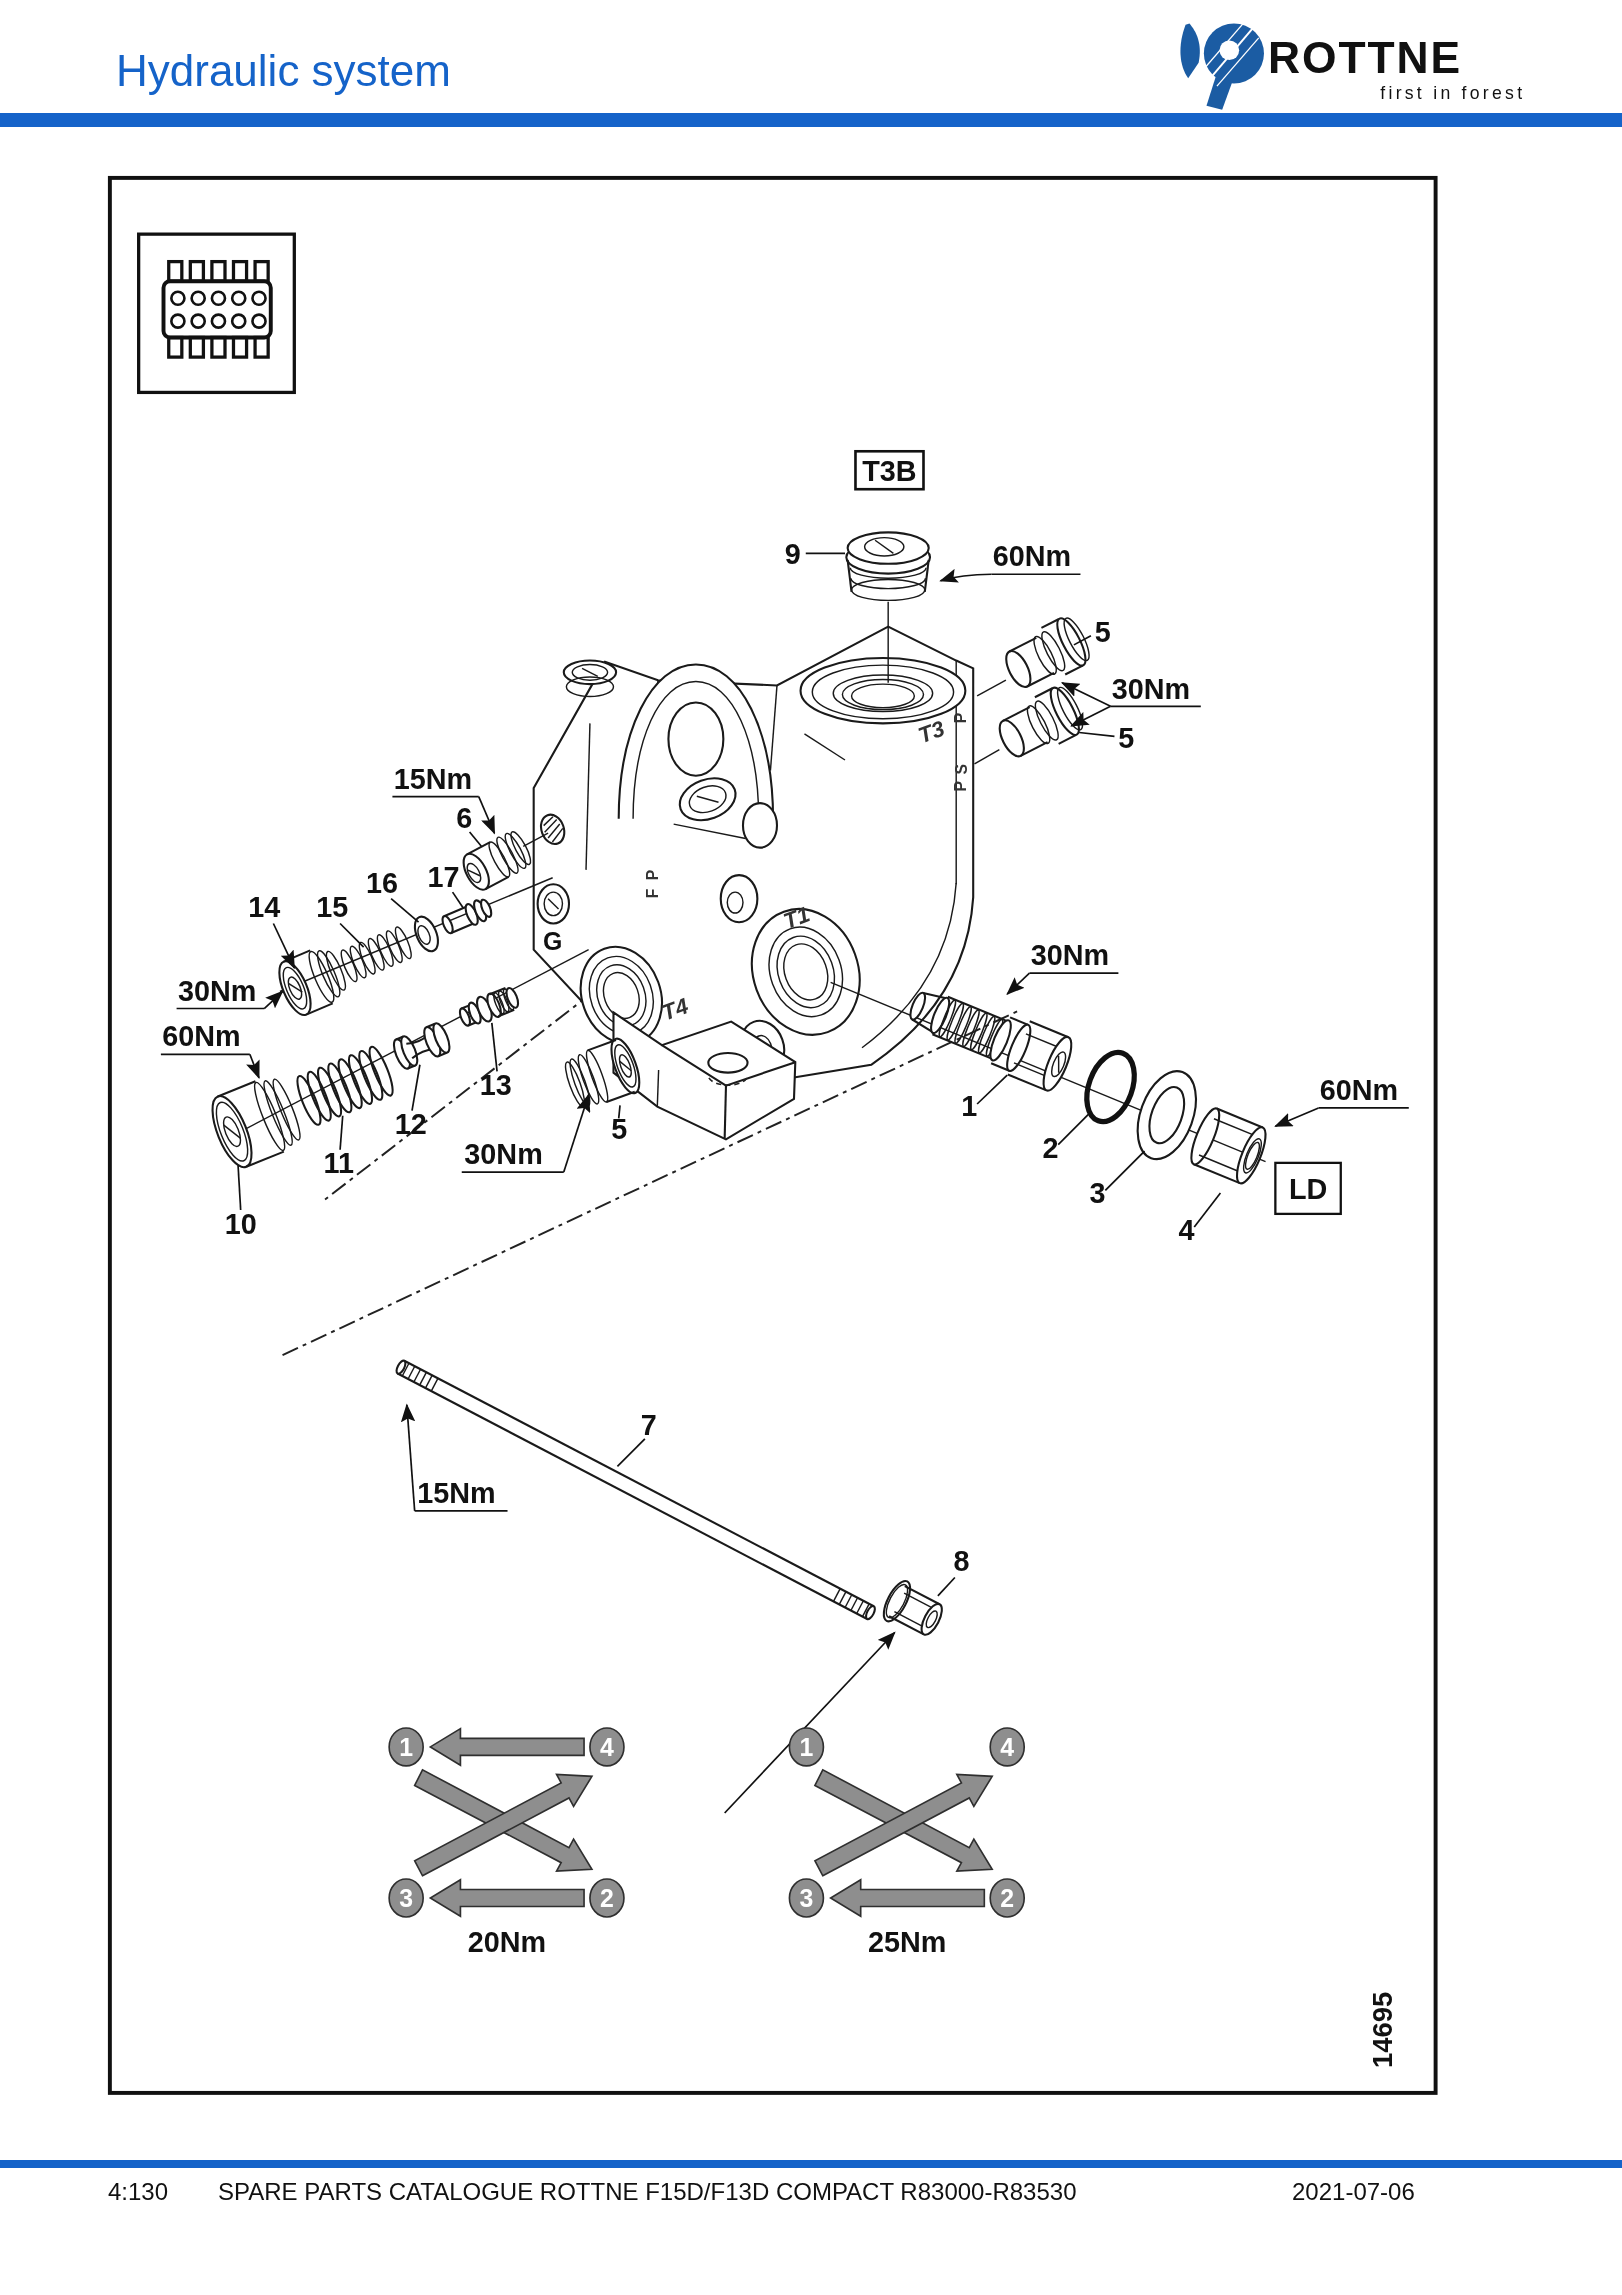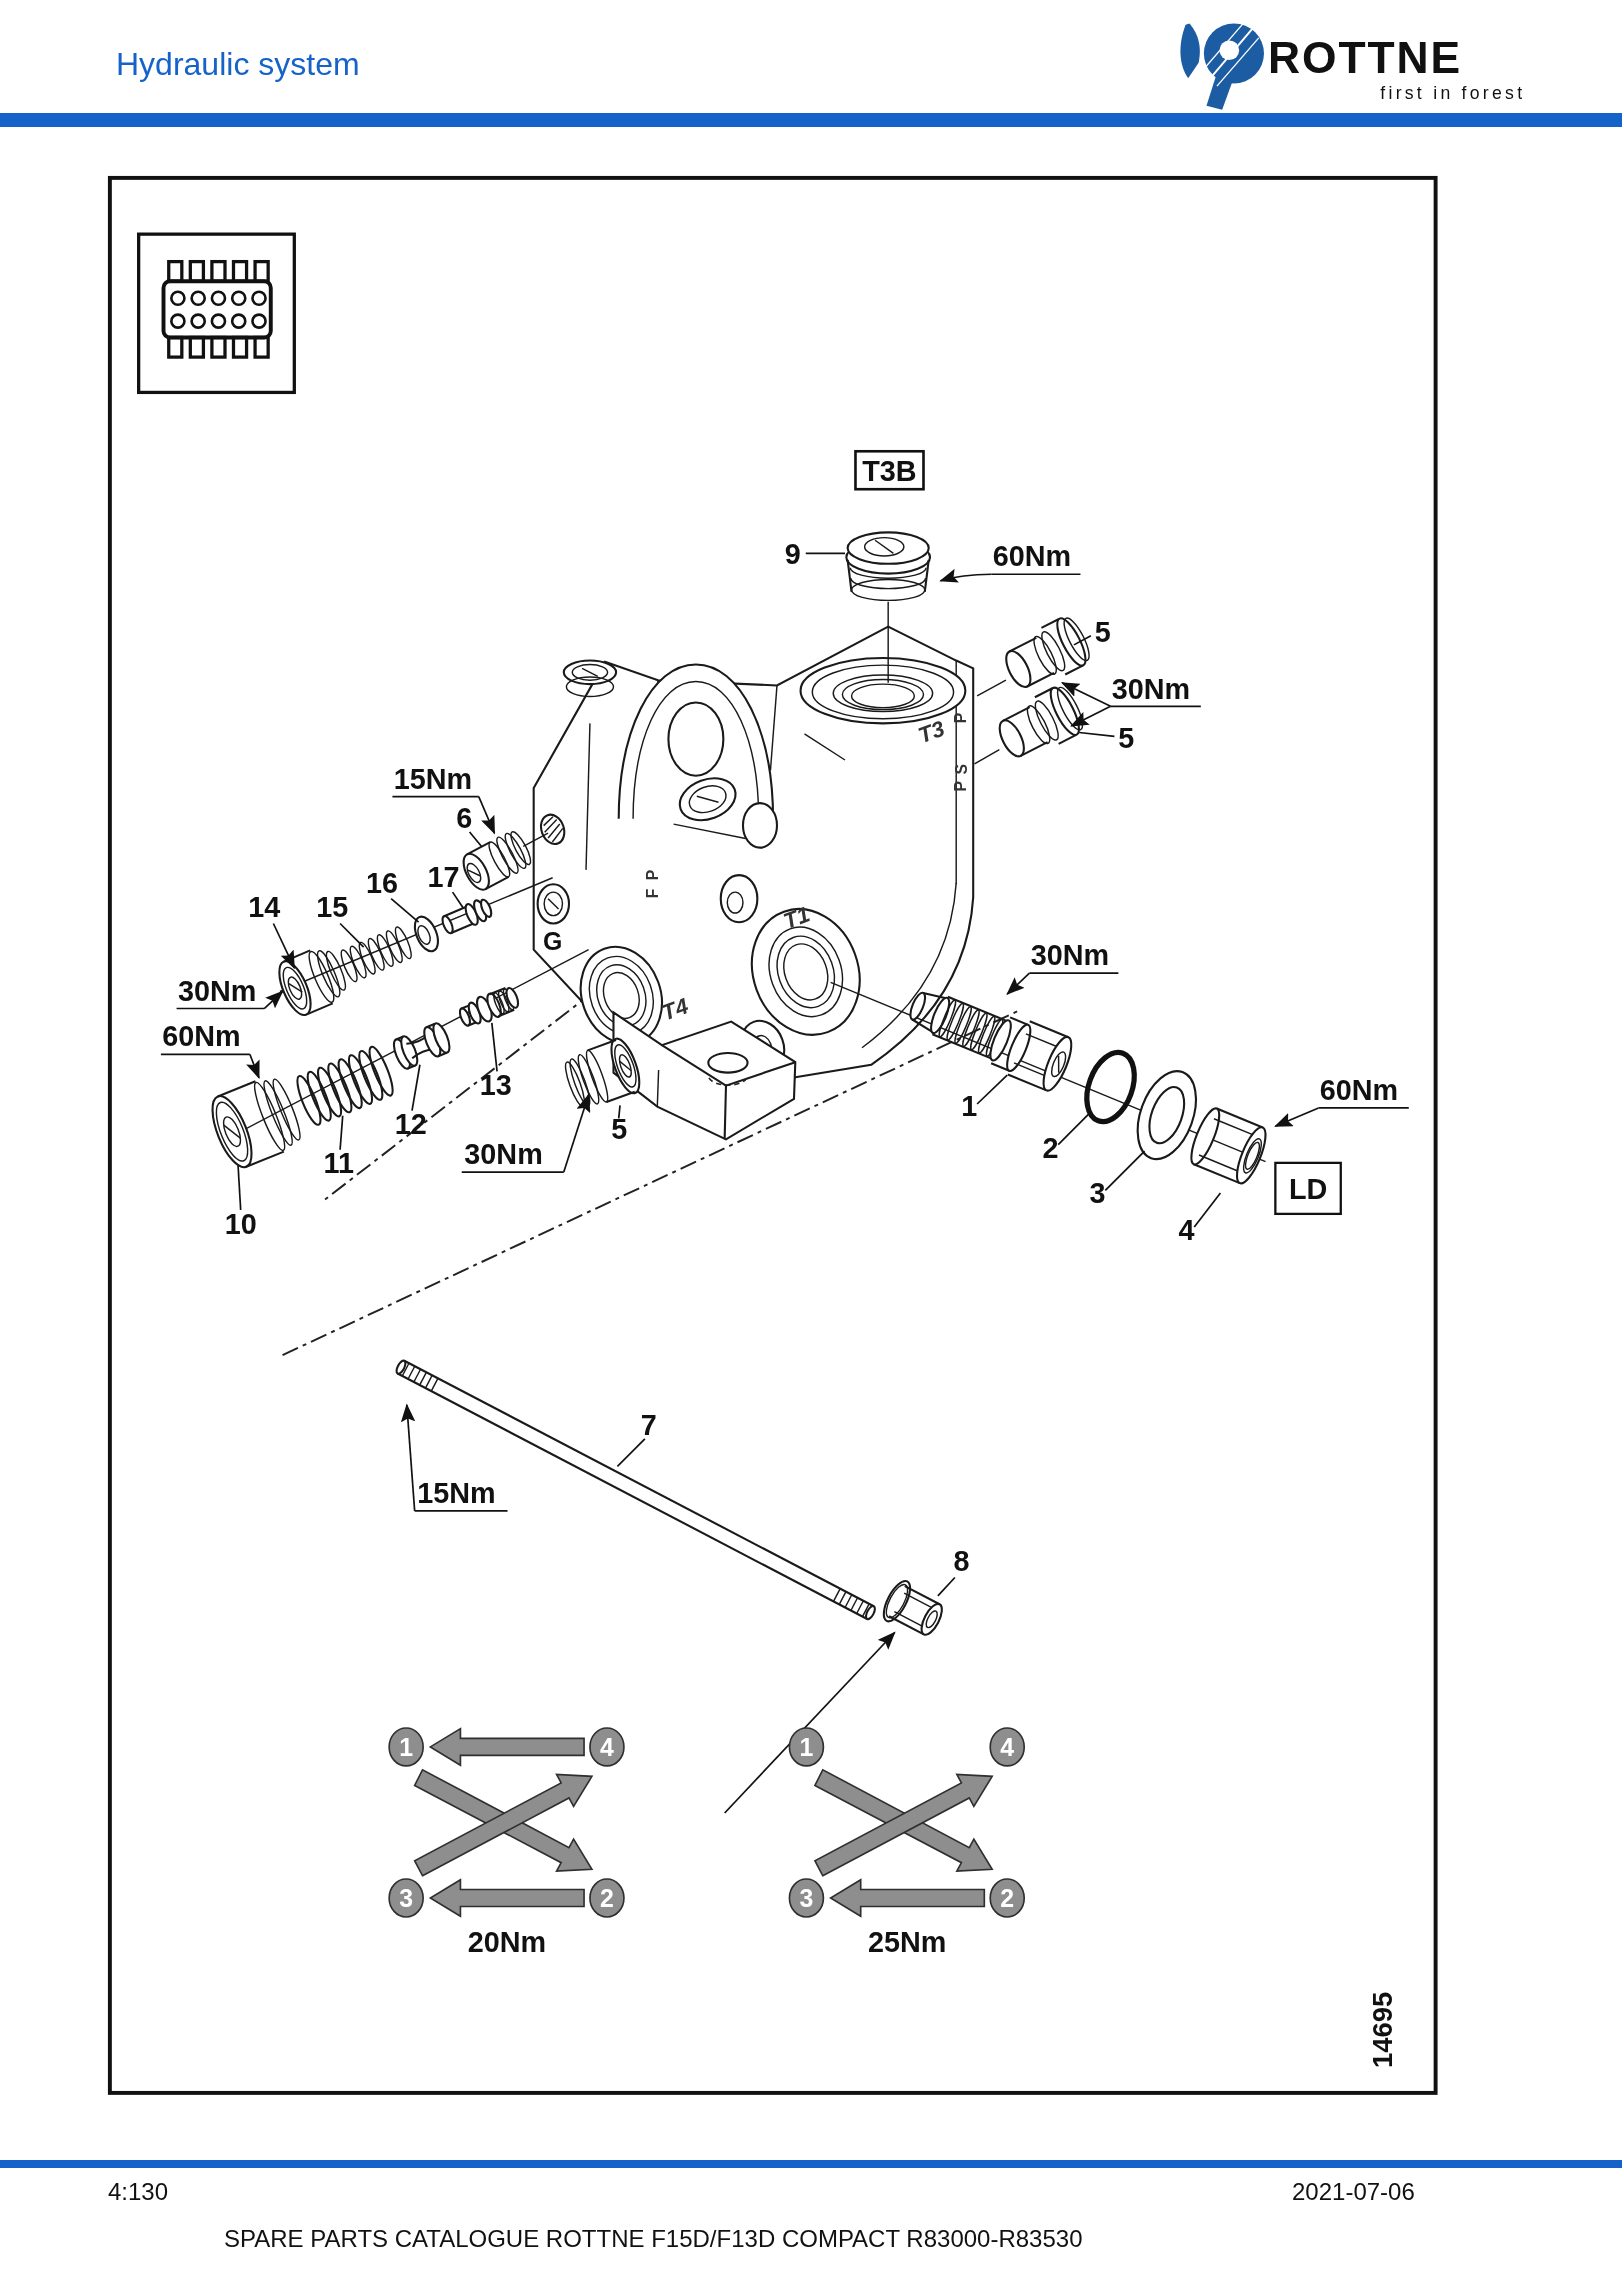--- a/index.html
+++ b/index.html
@@ -1,26 +1,26 @@
 <!DOCTYPE html>
 <html style="font-size:10.5px"><head>
 <meta charset="utf-8">
 <style>
   html,body{margin:0;padding:0;background:#fff;}
   #page{position:relative;width:1622px;height:2295px;background:#fff;
         font-family:"Liberation Sans",sans-serif;overflow:hidden;}
   
-  #hdr-title{position:absolute;left:116px;top:46px;font-size:32px;color:#1563c9;}
+  #hdr-title{position:absolute;left:116px;top:46px;font-size:44px;color:#1563c9;}
   #hdr-rule{position:absolute;left:0;top:113px;width:1622px;height:14.4px;background:#1563c9;}
   #logo{position:absolute;left:1174px;top:13px;width:357px;height:98px;}
   
   #ftr-rule{position:absolute;left:0;top:2160px;width:1622px;height:7.9px;background:#1563c9;}
   .ftr{position:absolute;top:2178px;font-size:24px;color:#111;}
   #ftr-page{left:108px;}
-  #ftr-cat{left:224px;margin-top:47px;}
+  #ftr-cat{left:218px;}
   #ftr-date{left:1292px;}
   
   #fig{position:absolute;left:0;top:0;width:1622px;height:2295px;}
   svg text{fill:#111;}
   .pn{font-size:44px;font-weight:bold;text-anchor:middle;}
   .tq{font-size:44px;font-weight:bold;}
   .tqc{font-size:44px;font-weight:bold;text-anchor:middle;}
   .port{font-size:34px;font-weight:bold;font-style:italic;fill:#333;text-anchor:middle;}
   .strip{font-size:24px;font-weight:bold;fill:#333;text-anchor:middle;}
   .boxlbl{font-size:44px;font-weight:bold;text-anchor:middle;}

